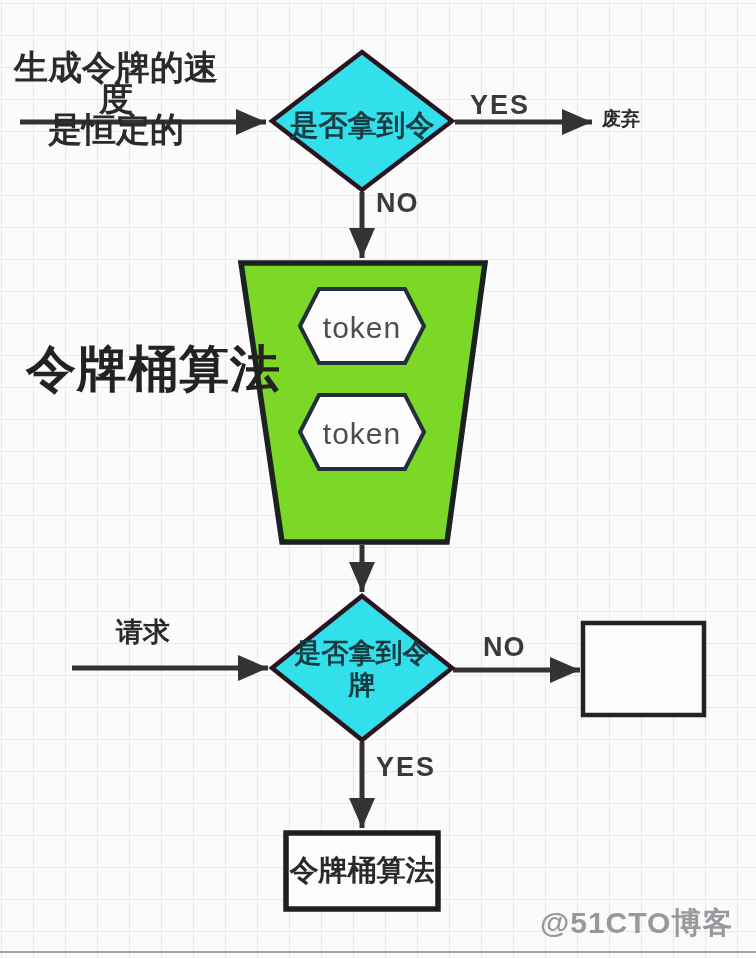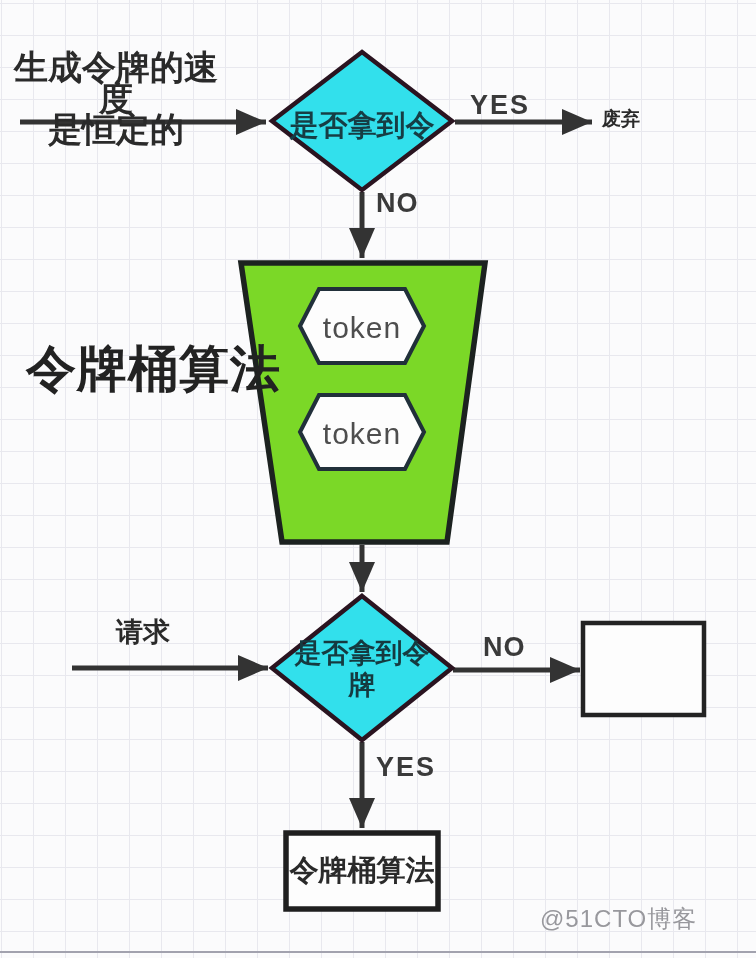--- a/index.html
+++ b/index.html
@@ -27,21 +27,21 @@
   .d1-label{left:272px;top:106px;width:180px;text-align:center;font-size:29px;font-weight:600;color:#163d44;}
   .token-lbl{width:124px;text-align:center;font-size:30px;font-weight:400;color:#4e4e4e;letter-spacing:1px;}
   .token-1{left:300px;top:311px;}
   .token-2{left:300px;top:417px;}
   .request{left:116px;top:614px;font-size:27px;font-weight:600;}
   .d2-label{left:272px;top:637px;width:180px;text-align:center;font-size:27px;line-height:32px;font-weight:600;color:#153a40;white-space:normal;}
   .no-right{left:483px;top:632px;font-size:27px;color:#3a3a3a;letter-spacing:1px;}
   .reject-label{left:583px;top:623px;width:121px;height:90px;display:flex;align-items:center;justify-content:center;font-size:28px;font-weight:600;}
   .yes-bottom{left:376px;top:752px;font-size:27px;color:#3a3a3a;letter-spacing:2px;}
   .process-label{left:286px;top:833px;width:152px;height:76px;display:flex;align-items:center;justify-content:center;font-size:29px;font-weight:600;}
-  .watermark{left:540px;top:903px;font-size:24px;color:#8e8e93;font-weight:400;letter-spacing:1px;opacity:.9;}
+  .watermark{left:540px;top:903px;font-size:30px;color:#8e8e93;font-weight:700;letter-spacing:1px;opacity:.9;}
   .bottom-edge{position:absolute;left:0;top:951px;width:756px;height:2px;background:#a2a2ae;}
 </style>
 </head>
 <body>
 
 <div class="canvas">
 
   <svg class="shapes" width="756" height="958" viewBox="0 0 756 958">
     <defs>
       <marker id="ah" markerUnits="userSpaceOnUse" markerWidth="31" markerHeight="27" refX="30" refY="13" orient="auto">

